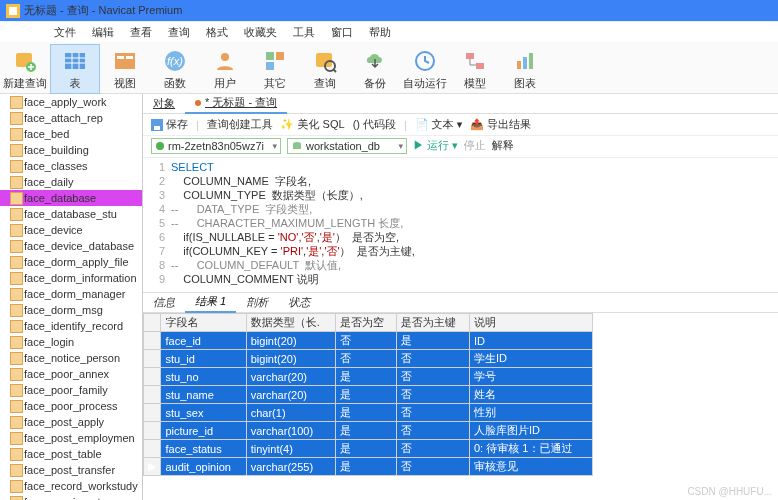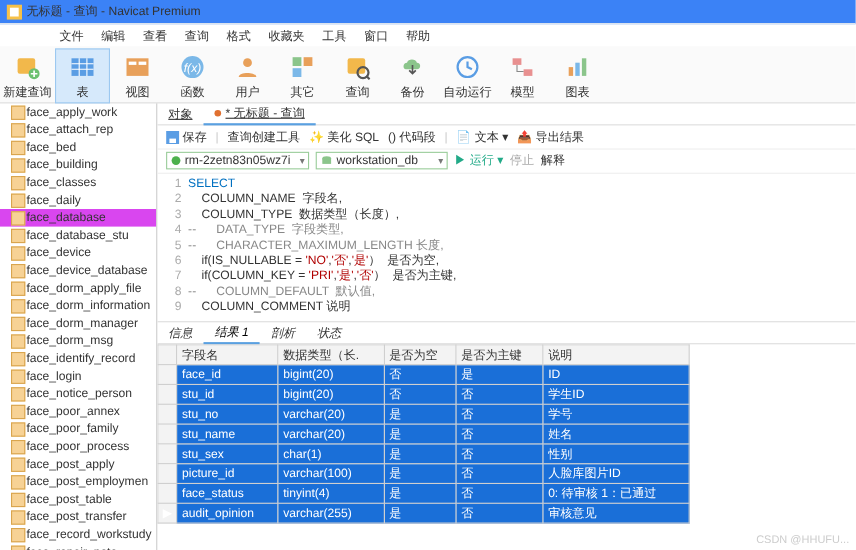--- a/index.html
+++ b/index.html
@@ -31,21 +31,21 @@
 .code{flex:0 0 auto;padding:2px 4px 6px 0;font-family:Consolas,monospace;font-size:11px;line-height:14px;border-bottom:1px solid #ddd;display:flex;}
 .gutter{width:28px;text-align:right;color:#aaa;padding-right:6px;}
 .code-body{white-space:pre;}
 .kw{color:#0070c0;}
 .str{color:#b00000;}
 .cmt{color:#888;}
 .result-tabs{height:20px;display:flex;align-items:center;border-bottom:1px solid #ddd;font-style:italic;}
 .result-tabs span{padding:2px 10px;}
 .result-tabs span.act{color:#000;border-bottom:2px solid #5aa0e0;}
 .grid{flex:1;position:relative;overflow:hidden;}
-table{border-collapse:collapse;width:484px;}
+table{border-collapse:collapse;width:450px;}
 th,td{border:1px solid #cfcfcf;padding:1px 4px;height:16px;text-align:left;font-weight:normal;}
 th{background:#f3f3f3;}
 tr.selrow td{background:#1a6fd8;color:#fff;}
 .arrow-cell{width:14px;background:#f3f3f3 !important;color:#333;}
 .dot-ico{width:6px;height:6px;border-radius:50%;background:#e07030;display:inline-block;}
 svg{display:block;}
 </style>
 </head>
 <body>
 

